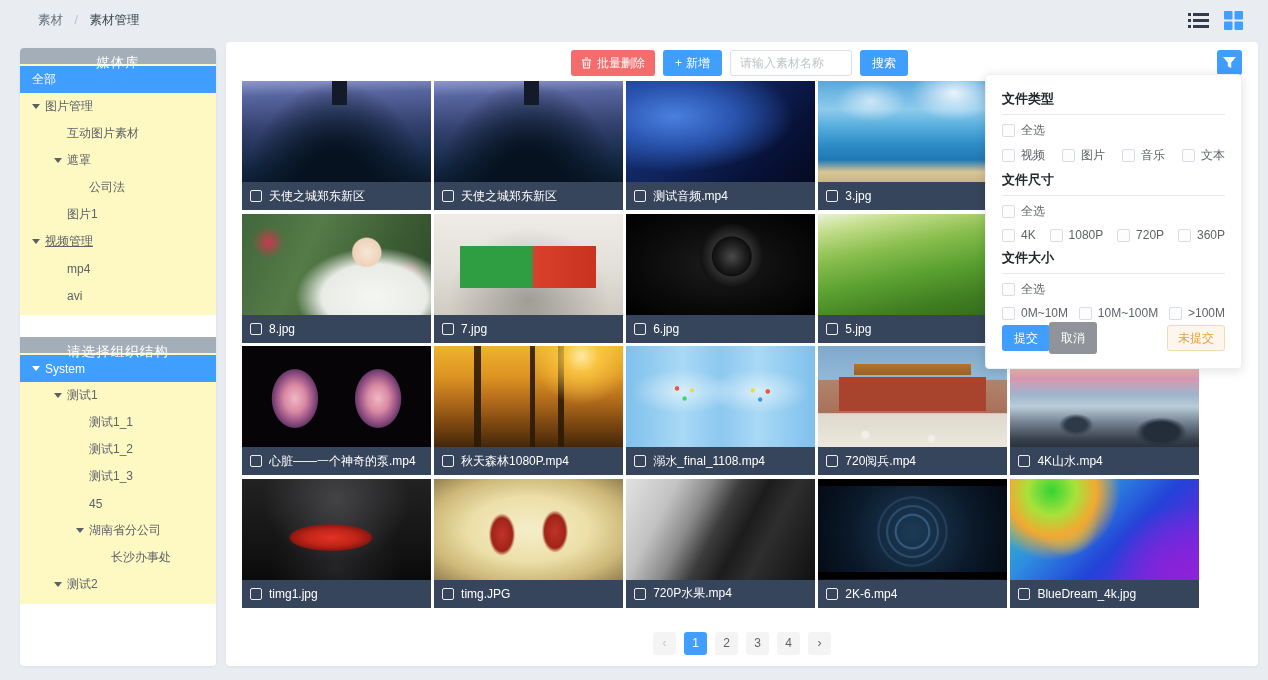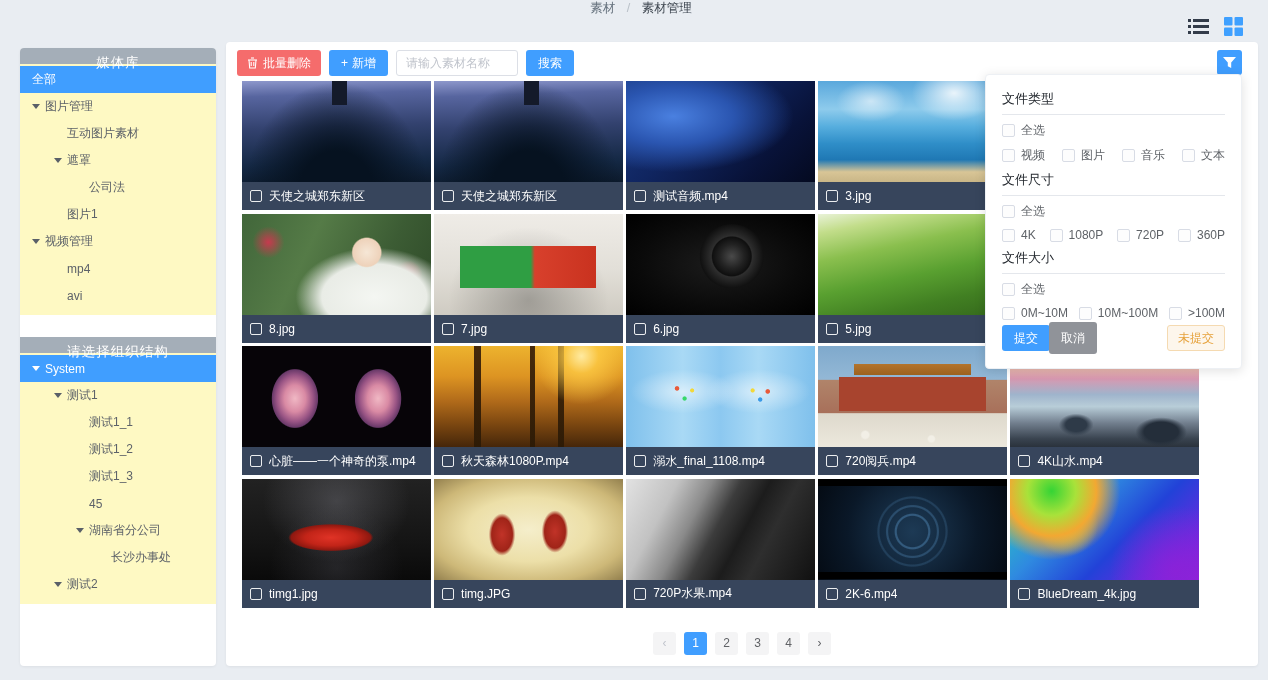--- a/index.html
+++ b/index.html
@@ -1,40 +1,40 @@
 <!DOCTYPE html>
 <html><head>
 <meta charset="utf-8">
 <style>
   * { margin:0; padding:0; box-sizing:border-box; }
   html,body { width:1268px; height:680px; }
   body { font-family:"Liberation Sans","DejaVu Sans",sans-serif; background:#e9edf2; position:relative; overflow:hidden; }
 
   
-  .topbar { position:absolute; left:0; top:0; right:0; height:40px; display:flex; align-items:center; padding:0 24px 0 38px;flex-direction:column; }
+  .topbar { position:absolute; left:0; top:0; right:0; height:40px; display:flex; align-items:center; padding:0 24px 0 38px; }
   .crumb { font-size:12.5px; color:#64707c; }
   .crumb .sep { margin:0 8px; color:#b9c0c8; }
   .crumb .last { color:#3e4650; }
   .view-icons { margin-left:auto; display:flex; align-items:center; gap:12px; }
   .vicon { width:22px; height:18px; display:inline-flex; align-items:center; justify-content:center; cursor:pointer; }
 
   
   .sidebar { position:absolute; left:20px; top:48px; width:196px; bottom:14px; background:#fff; border-radius:4px; box-shadow:0 1px 3px rgba(0,0,0,.06); padding-bottom:10px; overflow:hidden; }
   .panel-header { height:16px; line-height:30px; background:#a4aeb8; color:#fff; font-size:13.5px; text-align:center; letter-spacing:1px; }
   .tree { background:#fef9c3; padding:2px 0 6px; }
   .tree-row { height:27px; display:flex; align-items:center; font-size:12px; color:#5d6269; cursor:pointer; white-space:nowrap; }
   .tree-row.sel { background:#409eff; color:#fff; }
   .caret { width:13px; display:inline-flex; align-items:center; justify-content:flex-start; flex:0 0 13px; }
   .caret i { width:0; height:0; border-left:4px solid transparent; border-right:4px solid transparent; border-top:5px solid #5a6068; display:block; }
   .tree-row.sel .caret i { border-top-color:#fff; }
   .org-gap { height:22px; background:#fff; }
 
   
   .main { position:absolute; left:226px; top:42px; right:10px; bottom:14px; background:#fff; border-radius:4px; box-shadow:0 1px 3px rgba(0,0,0,.06); }
-  .toolbar { display:flex; align-items:center; gap:8px; padding:8px 16px 0 11px; height:34px; }
+  .toolbar { display:flex; align-items:center; gap:8px; padding:8px 16px 0 11px; height:34px;justify-content:center; }
   .btn { border:none; border-radius:3px; font-size:12px; height:26px; display:inline-flex; align-items:center; justify-content:center; cursor:pointer; font-family:inherit; }
   .btn-danger { background:#f56c6c; color:#fff; padding:0 10px; gap:5px; }
   .btn-primary { background:#409eff; color:#fff; padding:0 12px; gap:4px; }
   .btn-plain-warn { background:#fdf6ec; color:#e6a23c; border:1px solid #f5dab1; padding:0 10px; }
   .btn-gray { background:#909399; color:#fff; padding:16px 12px; }
   .search-input { width:122px; height:26px; border:1px solid #dcdfe6; border-radius:3px; font-size:12px; padding:0 9px; color:#333; outline:none; font-family:inherit; }
   .search-input::placeholder { color:#c0c4cc; }
   .filter-toggle { position:absolute; right:16px; top:8px; width:25px; height:25px; background:#409eff; border:none; border-radius:3px; display:flex; align-items:center; justify-content:center; cursor:pointer; }
 
   
@@ -46,21 +46,21 @@
   .fname { color:#fff; font-size:12px; white-space:nowrap; overflow:hidden; }
 
   
   .pager { display:flex; justify-content:center; align-items:center; gap:8px; margin-top:24px; }
   .pg { min-width:23px; height:23px; background:#f4f4f5; border-radius:3px; display:inline-flex; align-items:center; justify-content:center; font-size:12px; color:#606266; cursor:pointer; }
   .pg.active { background:#409eff; color:#fff; }
   .pg.dis { color:#c0c4cc; }
 
   
   .filter-panel { position:absolute; right:16px; top:32px; width:257px; background:#fff; border:1px solid #edf0f4; border-radius:4px; box-shadow:0 2px 12px rgba(0,0,0,.12); padding:10px 16px 14px; z-index:20; }
-  .fsec-title { font-size:13px; font-weight:normal; color:#24292f; padding:5px 0 6px; border-bottom:1px solid #e4e7ec; }
+  .fsec-title { font-size:13px; font-weight:bold; color:#24292f; padding:5px 0 6px; border-bottom:1px solid #e4e7ec; }
   .frow { display:flex; align-items:center; gap:7px; padding:7px 0 2px; font-size:12px; color:#5f6368; }
   .fopts { display:flex; justify-content:space-between; align-items:center; padding:6px 0 2px; }
   .fopt { display:inline-flex; align-items:center; gap:6px; font-size:12px; color:#5f6368; cursor:pointer; }
   .cb { width:13px; height:13px; border:1px solid #d8dce5; border-radius:2px; background:#fdfdfd; flex:0 0 13px; cursor:pointer; }
   .fbtns { display:flex; align-items:center; }
   .fbtns .btn-gray { margin-left:-1px; }
   .fbtns .btn-plain-warn { margin-left:auto; }
 </style>
 </head>
 <body>
@@ -120,21 +120,21 @@
         <span>遮罩</span>
       </div>
       <div class="tree-row" style="padding-left: 56px;">
         <span class="caret"></span>
         <span>公司法</span>
       </div>
       <div class="tree-row" style="padding-left: 34px;">
         <span class="caret"></span>
         <span>图片1</span>
       </div>
-      <div class="tree-row" style="padding-left: 12px;">
+      <div class="tree-row" style="padding-left: 12px; text-decoration: underline;">
         <span class="caret">
           <i></i>
         </span>
         <span>视频管理</span>
       </div>
       <div class="tree-row" style="padding-left: 34px;">
         <span class="caret"></span>
         <span>mp4</span>
       </div>
       <div class="tree-row" style="padding-left: 34px;">

